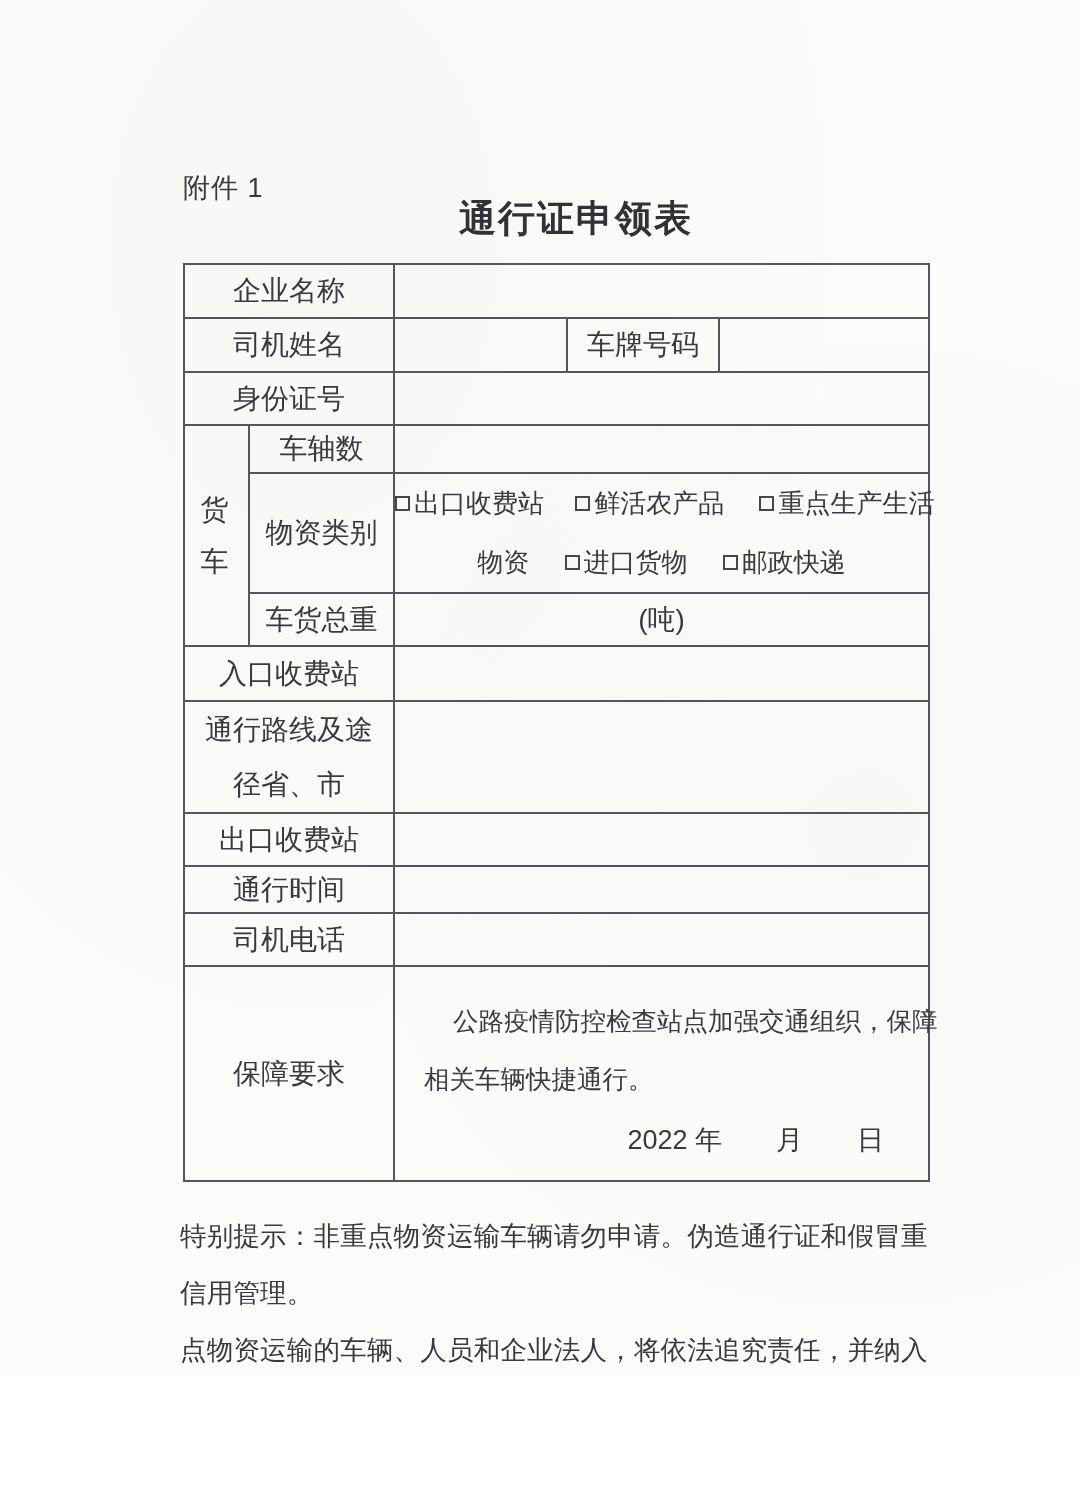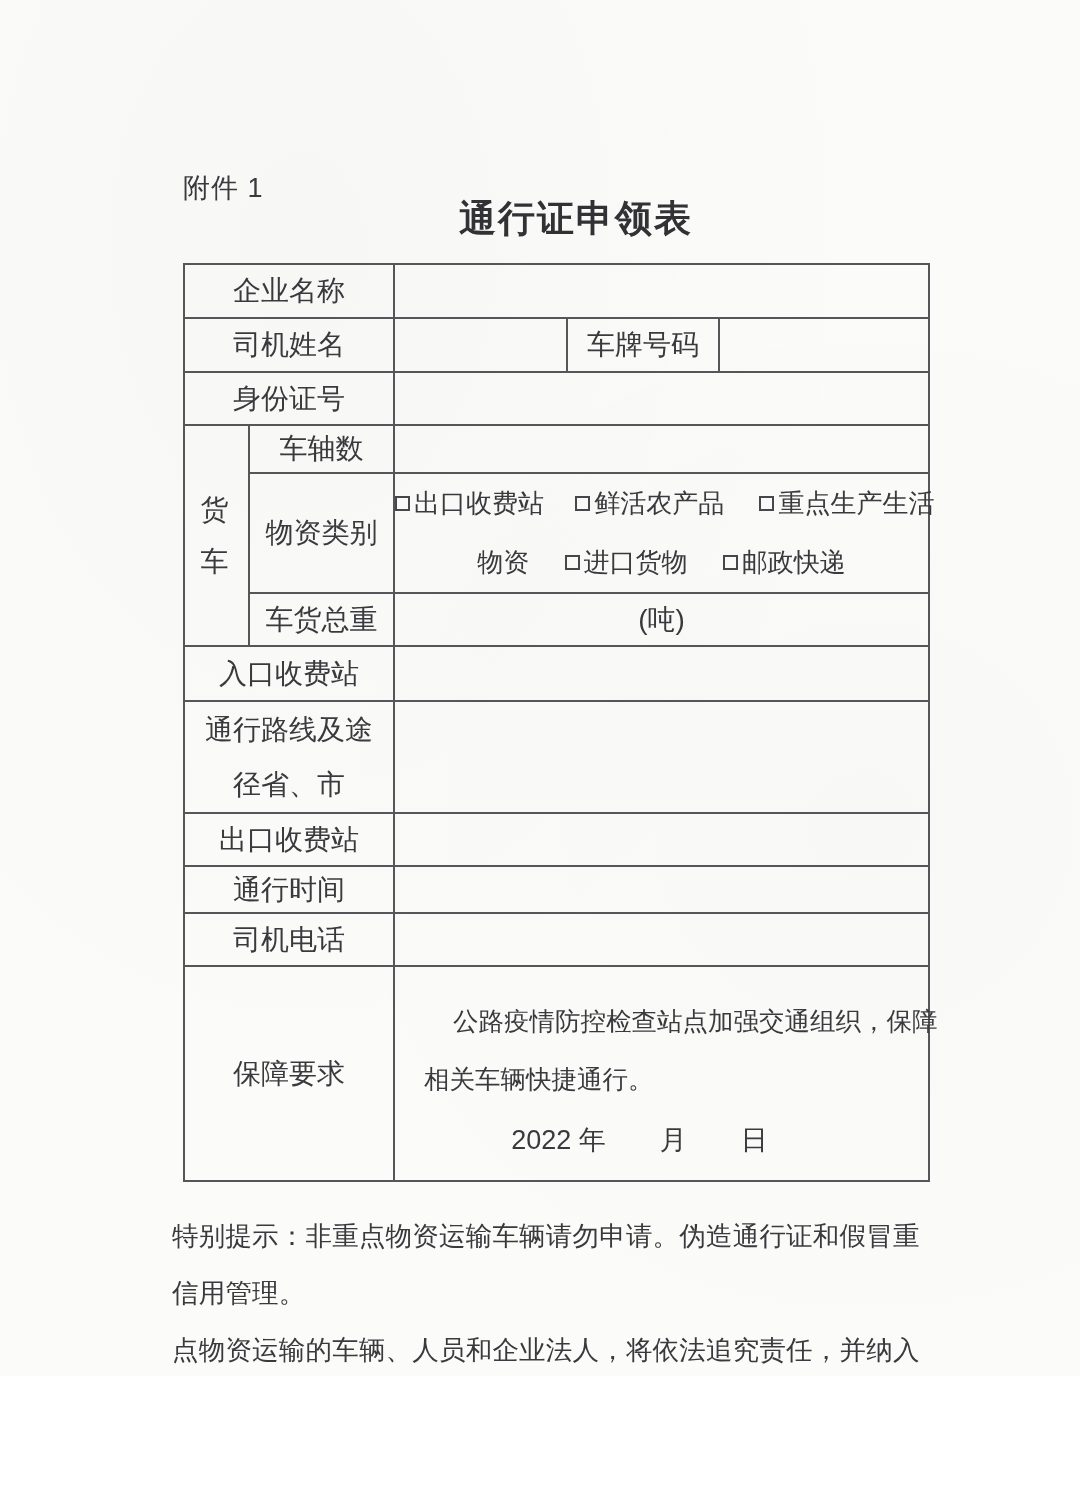--- a/index.html
+++ b/index.html
@@ -54,25 +54,25 @@
     border:2px solid #47474b; margin-right:4px;
     vertical-align:1px;
   }
   .gap-lg { margin-left:24px; }
   .gap-sm { margin-left:28px; }
   .center-val { text-align:center; font-size:28px; }
   .guarantee-cell { vertical-align:top; padding-top:10px !important; font-size:25.5px; }
   .g-line { line-height:58px; white-space:nowrap; padding-left:5px;margin-left:24px; }
   .g-indent { padding-left:34px; }
   .g-date {
-    text-align:center; padding-right:44px;
+    text-align:right; padding-right:44px;
     font-size:27px; line-height:52px; margin-top:6px;
   }
   .note {
-    position:absolute; left:172px; top:1208px; width:760px;
+    position:absolute; left:180px; top:1208px; width:760px;
     font-size:26.5px;
   }
   .note-line { line-height:57px; white-space:nowrap; letter-spacing:0.2px; }
 </style>
 </head>
 <body>
 
 <div class="page">
 
   <div class="attachment">附件 1</div>

